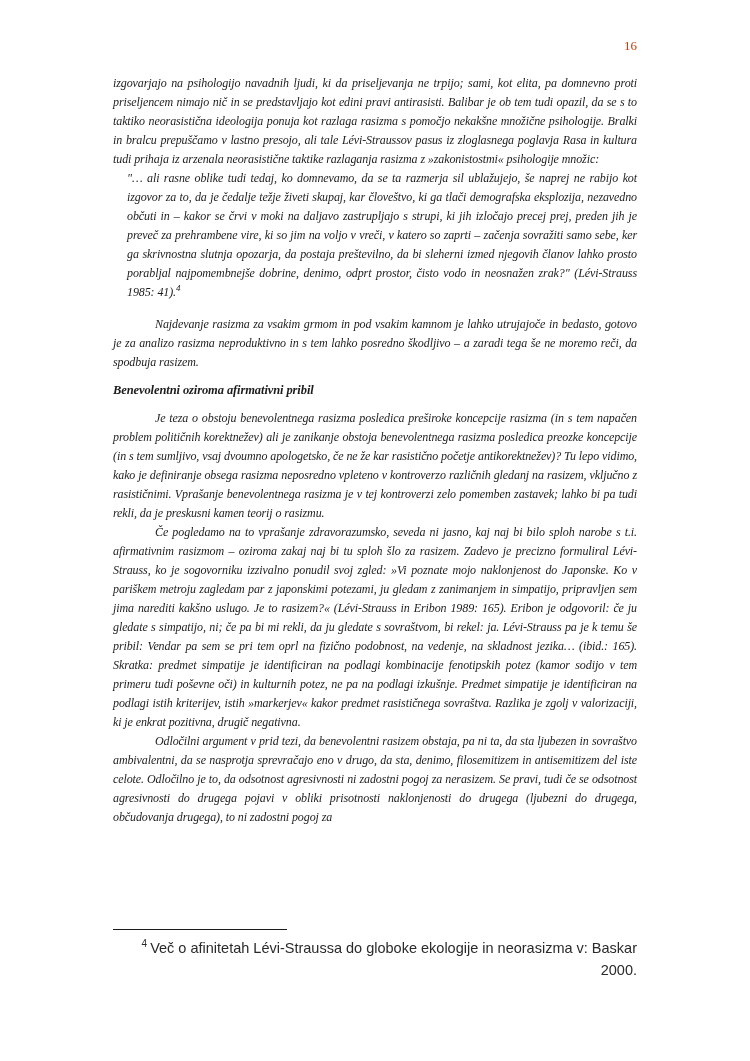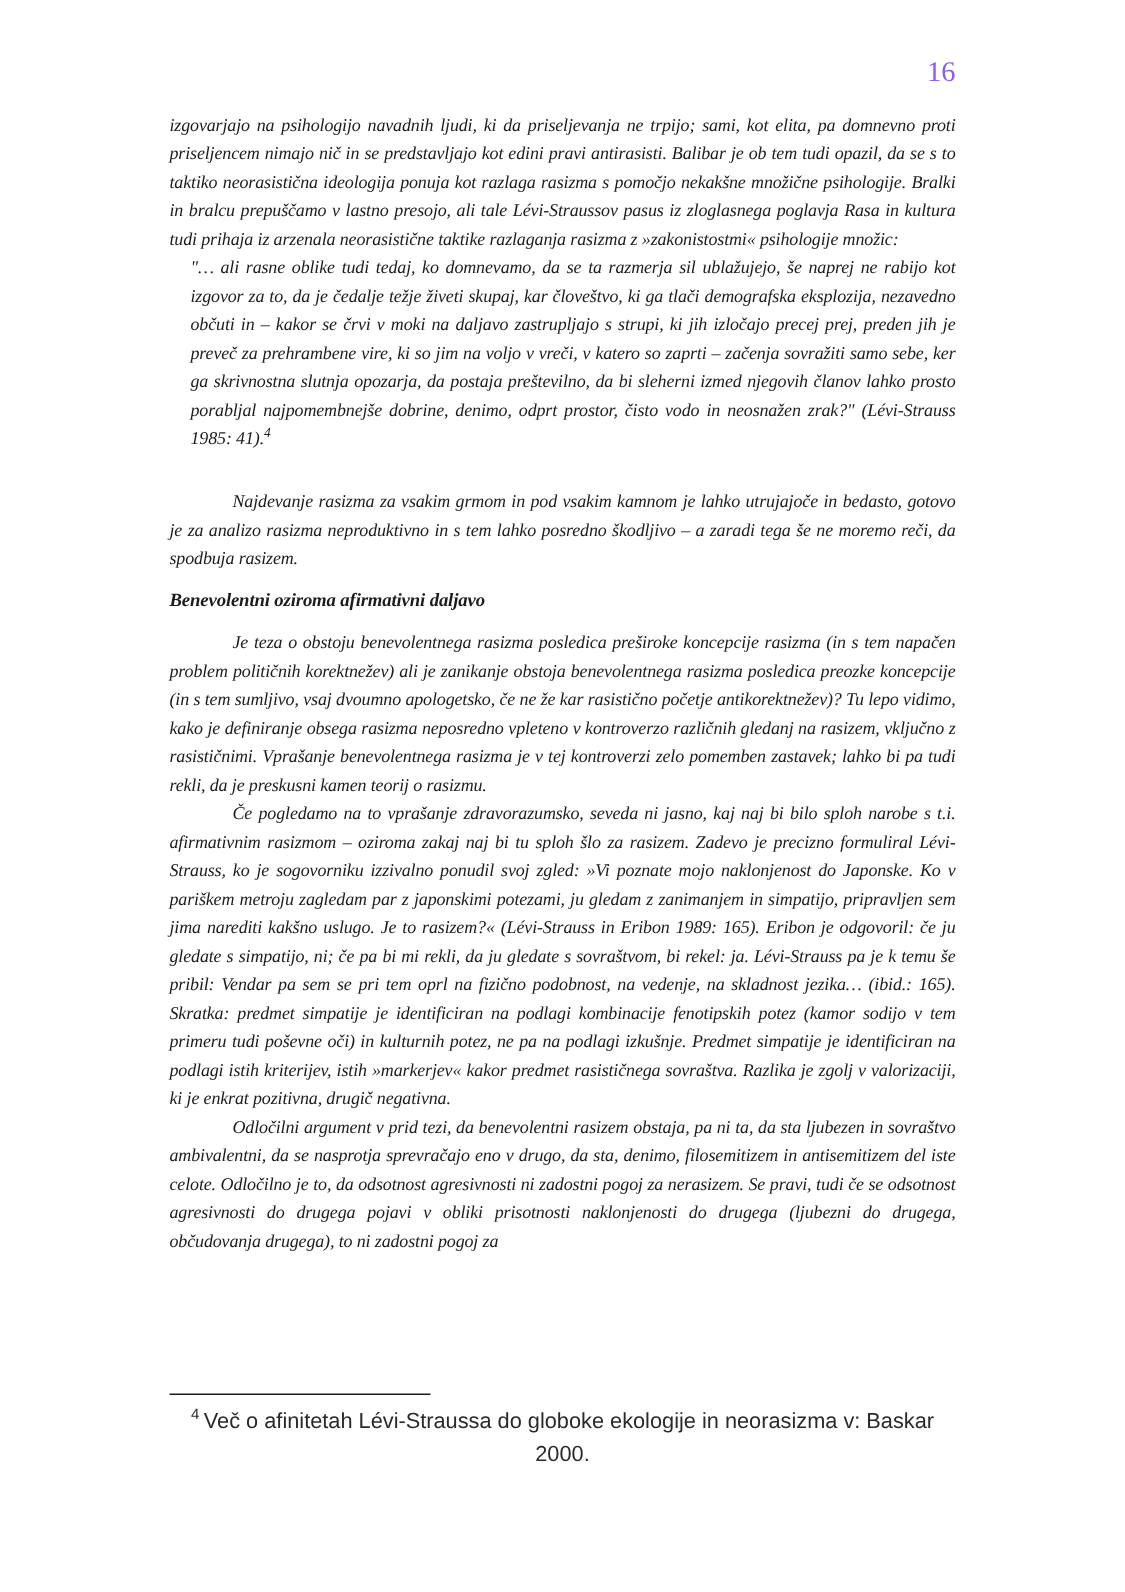--- a/index.html
+++ b/index.html
@@ -14,42 +14,42 @@
     background: #ffffff;
     color: #1c1c1c;
     font-family: "Liberation Serif", serif;
     overflow: hidden;
     box-sizing: border-box;
   }
   .page-number {
     position: absolute;
     top: 38px;
     right: 113px;
-    font-size: 19px;
+    font-size: 13px;
     font-style: normal;
-    color: #8b5cf6;
+    color: #c2410c;
   }
   .content {
     position: absolute;
     top: 74px;
     left: 113px;
     width: 524px;
     font-style: italic;
     font-size: 12px;
     line-height: 19px;
     text-align: justify;
     letter-spacing: -0.1px;
     font-family: Liberation Serif, serif;
   }
   .content p {
     margin: 0;
     padding: 0;
   }
   p.indent { text-indent: 42px; }
-  p.spaced { margin-top: 23px; }
+  p.spaced { margin-top: 13px; }
   .quote {
     margin: 0 0 0 14px;
     text-align: justify;
   }
   .quote sup {
     font-size: 9px;
     line-height: 0;
   }
   h2.section-heading {
     margin: 9px 0 9px 0;
@@ -71,21 +71,21 @@
     width: 174px;
     height: 0;
     border-top: 1px solid #1c1c1c;
     margin-bottom: 7px;
   }
   .footnote {
     margin: 0;
     font-size: 14.5px;
     line-height: 22px;
     color: #2a2a2a;
-    text-align: center;
+    text-align: right;
   }
   .footnote sup {
     font-size: 10px;
     line-height: 0;
     margin-right: 3px;
   }
 </style>
 </head>
 <body>
 
@@ -94,21 +94,21 @@
   <div class="page-number">16</div>
 
   <div class="content">
 
     <p class="body-text">izgovarjajo na psihologijo navadnih ljudi, ki da priseljevanja ne trpijo; sami, kot elita, pa domnevno proti priseljencem nimajo nič in se predstavljajo kot edini pravi antirasisti. Balibar je ob tem tudi opazil, da se s to taktiko neorasistična ideologija ponuja kot razlaga rasizma s pomočjo nekakšne množične psihologije. Bralki in bralcu prepuščamo v lastno presojo, ali tale Lévi-Straussov pasus iz zloglasnega poglavja Rasa in kultura tudi prihaja iz arzenala neorasistične taktike razlaganja rasizma z »zakonistostmi« psihologije množic:</p>
 
     <div class="quote"><span>"… ali rasne oblike tudi tedaj, ko domnevamo, da se ta razmerja sil ublažujejo, še naprej ne rabijo kot izgovor za to, da je čedalje težje živeti skupaj, kar človeštvo, ki ga tlači demografska eksplozija, nezavedno občuti in – kakor se črvi v moki na daljavo zastrupljajo s strupi, ki jih izločajo precej prej, preden jih je preveč za prehrambene vire, ki so jim na voljo v vreči, v katero so zaprti – začenja sovražiti samo sebe, ker ga skrivnostna slutnja opozarja, da postaja preštevilno, da bi sleherni izmed njegovih članov lahko prosto porabljal najpomembnejše dobrine, denimo, odprt prostor, čisto vodo in neosnažen zrak?" (Lévi-Strauss 1985: 41).</span><sup>4</sup></div>
 
     <p class="body-text indent spaced">Najdevanje rasizma za vsakim grmom in pod vsakim kamnom je lahko utrujajoče in bedasto, gotovo je za analizo rasizma neproduktivno in s tem lahko posredno škodljivo – a zaradi tega še ne moremo reči, da spodbuja rasizem.</p>
 
-    <h2 class="section-heading">Benevolentni oziroma afirmativni daljavo</h2>
+    <h2 class="section-heading">Benevolentni oziroma afirmativni pribil</h2>
 
     <p class="body-text indent">Je teza o obstoju benevolentnega rasizma posledica preširoke koncepcije rasizma (in s tem napačen problem političnih korektnežev) ali je zanikanje obstoja benevolentnega rasizma posledica preozke koncepcije (in s tem sumljivo, vsaj dvoumno apologetsko, če ne že kar rasistično početje antikorektnežev)? Tu lepo vidimo, kako je definiranje obsega rasizma neposredno vpleteno v kontroverzo različnih gledanj na rasizem, vključno z rasističnimi. Vprašanje benevolentnega rasizma je v tej kontroverzi zelo pomemben zastavek; lahko bi pa tudi rekli, da je preskusni kamen teorij o rasizmu.</p>
 
     <p class="body-text indent">Če pogledamo na to vprašanje zdravorazumsko, seveda ni jasno, kaj naj bi bilo sploh narobe s t.i. afirmativnim rasizmom – oziroma zakaj naj bi tu sploh šlo za rasizem. Zadevo je precizno formuliral Lévi-Strauss, ko je sogovorniku izzivalno ponudil svoj zgled: »Vi poznate mojo naklonjenost do Japonske. Ko v pariškem metroju zagledam par z japonskimi potezami, ju gledam z zanimanjem in simpatijo, pripravljen sem jima narediti kakšno uslugo. Je to rasizem?« (Lévi-Strauss in Eribon 1989: 165). Eribon je odgovoril: če ju gledate s simpatijo, ni; če pa bi mi rekli, da ju gledate s sovraštvom, bi rekel: ja. Lévi-Strauss pa je k temu še pribil: Vendar pa sem se pri tem oprl na fizično podobnost, na vedenje, na skladnost jezika… (ibid.: 165). Skratka: predmet simpatije je identificiran na podlagi kombinacije fenotipskih potez (kamor sodijo v tem primeru tudi poševne oči) in kulturnih potez, ne pa na podlagi izkušnje. Predmet simpatije je identificiran na podlagi istih kriterijev, istih »markerjev« kakor predmet rasističnega sovraštva. Razlika je zgolj v valorizaciji, ki je enkrat pozitivna, drugič negativna.</p>
 
     <p class="body-text indent">Odločilni argument v prid tezi, da benevolentni rasizem obstaja, pa ni ta, da sta ljubezen in sovraštvo ambivalentni, da se nasprotja sprevračajo eno v drugo, da sta, denimo, filosemitizem in antisemitizem del iste celote. Odločilno je to, da odsotnost agresivnosti ni zadostni pogoj za nerasizem. Se pravi, tudi če se odsotnost agresivnosti do drugega pojavi v obliki prisotnosti naklonjenosti do drugega (ljubezni do drugega, občudovanja drugega), to ni zadostni pogoj za</p>
 
   </div>
 
   <div class="footnote-area">

